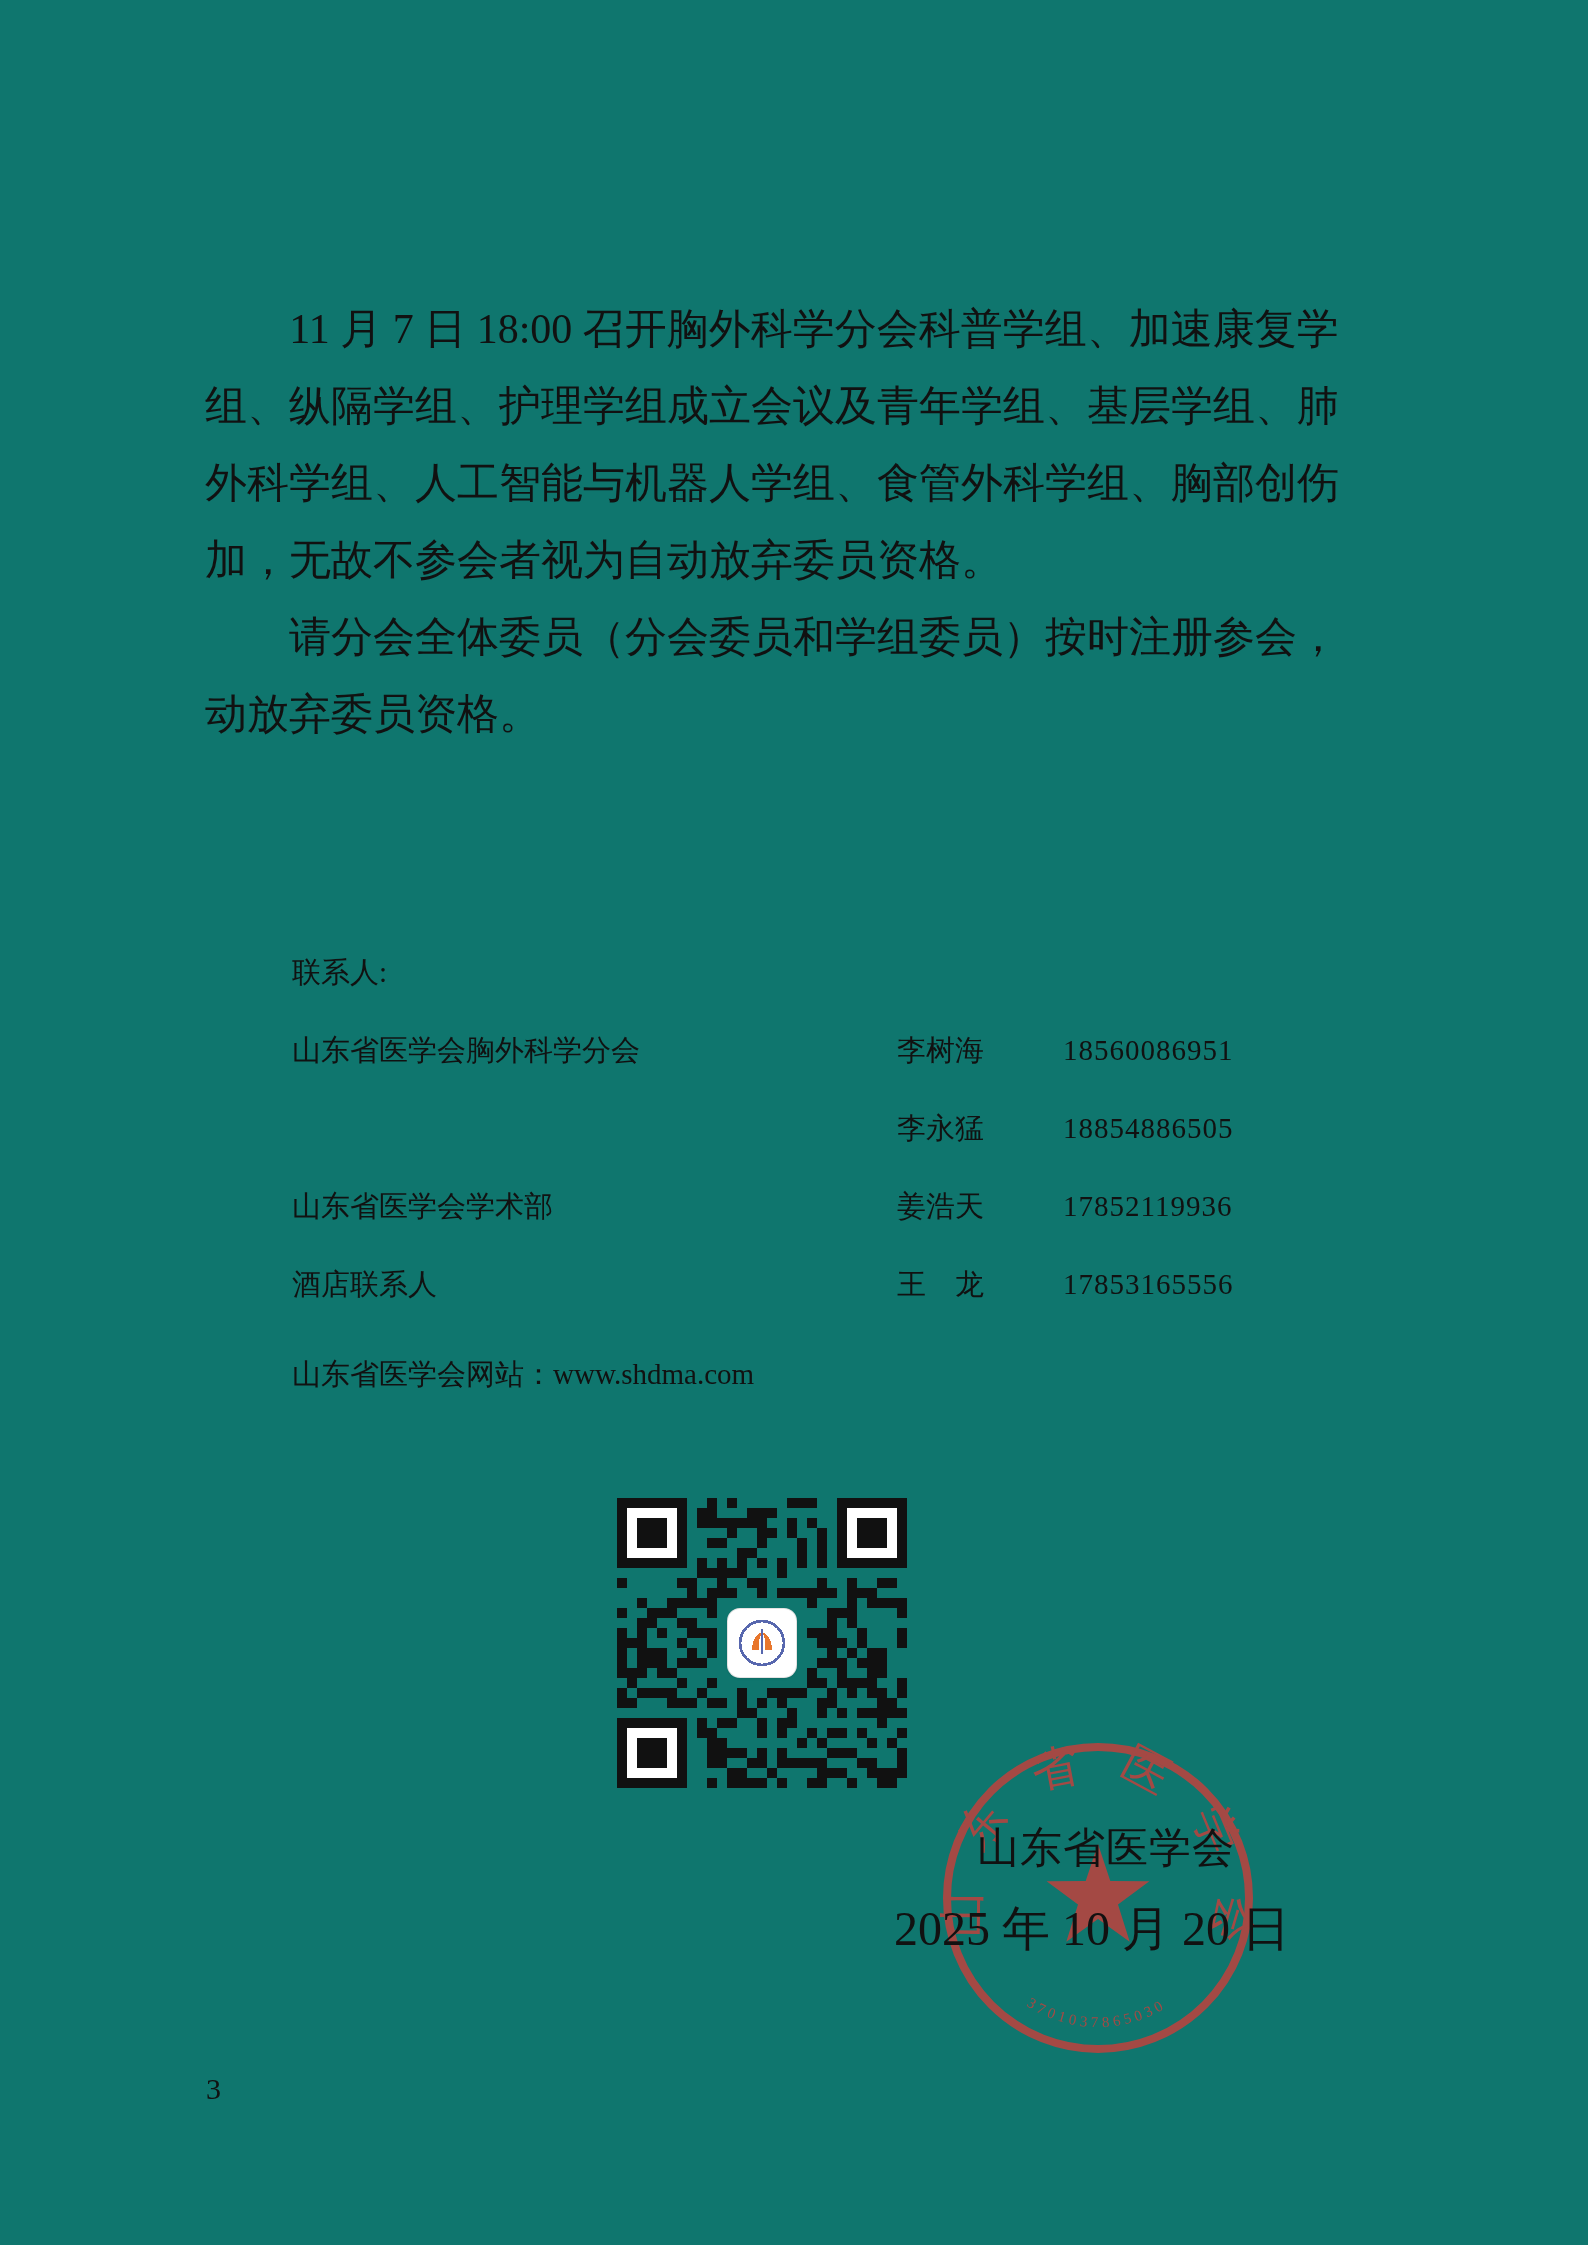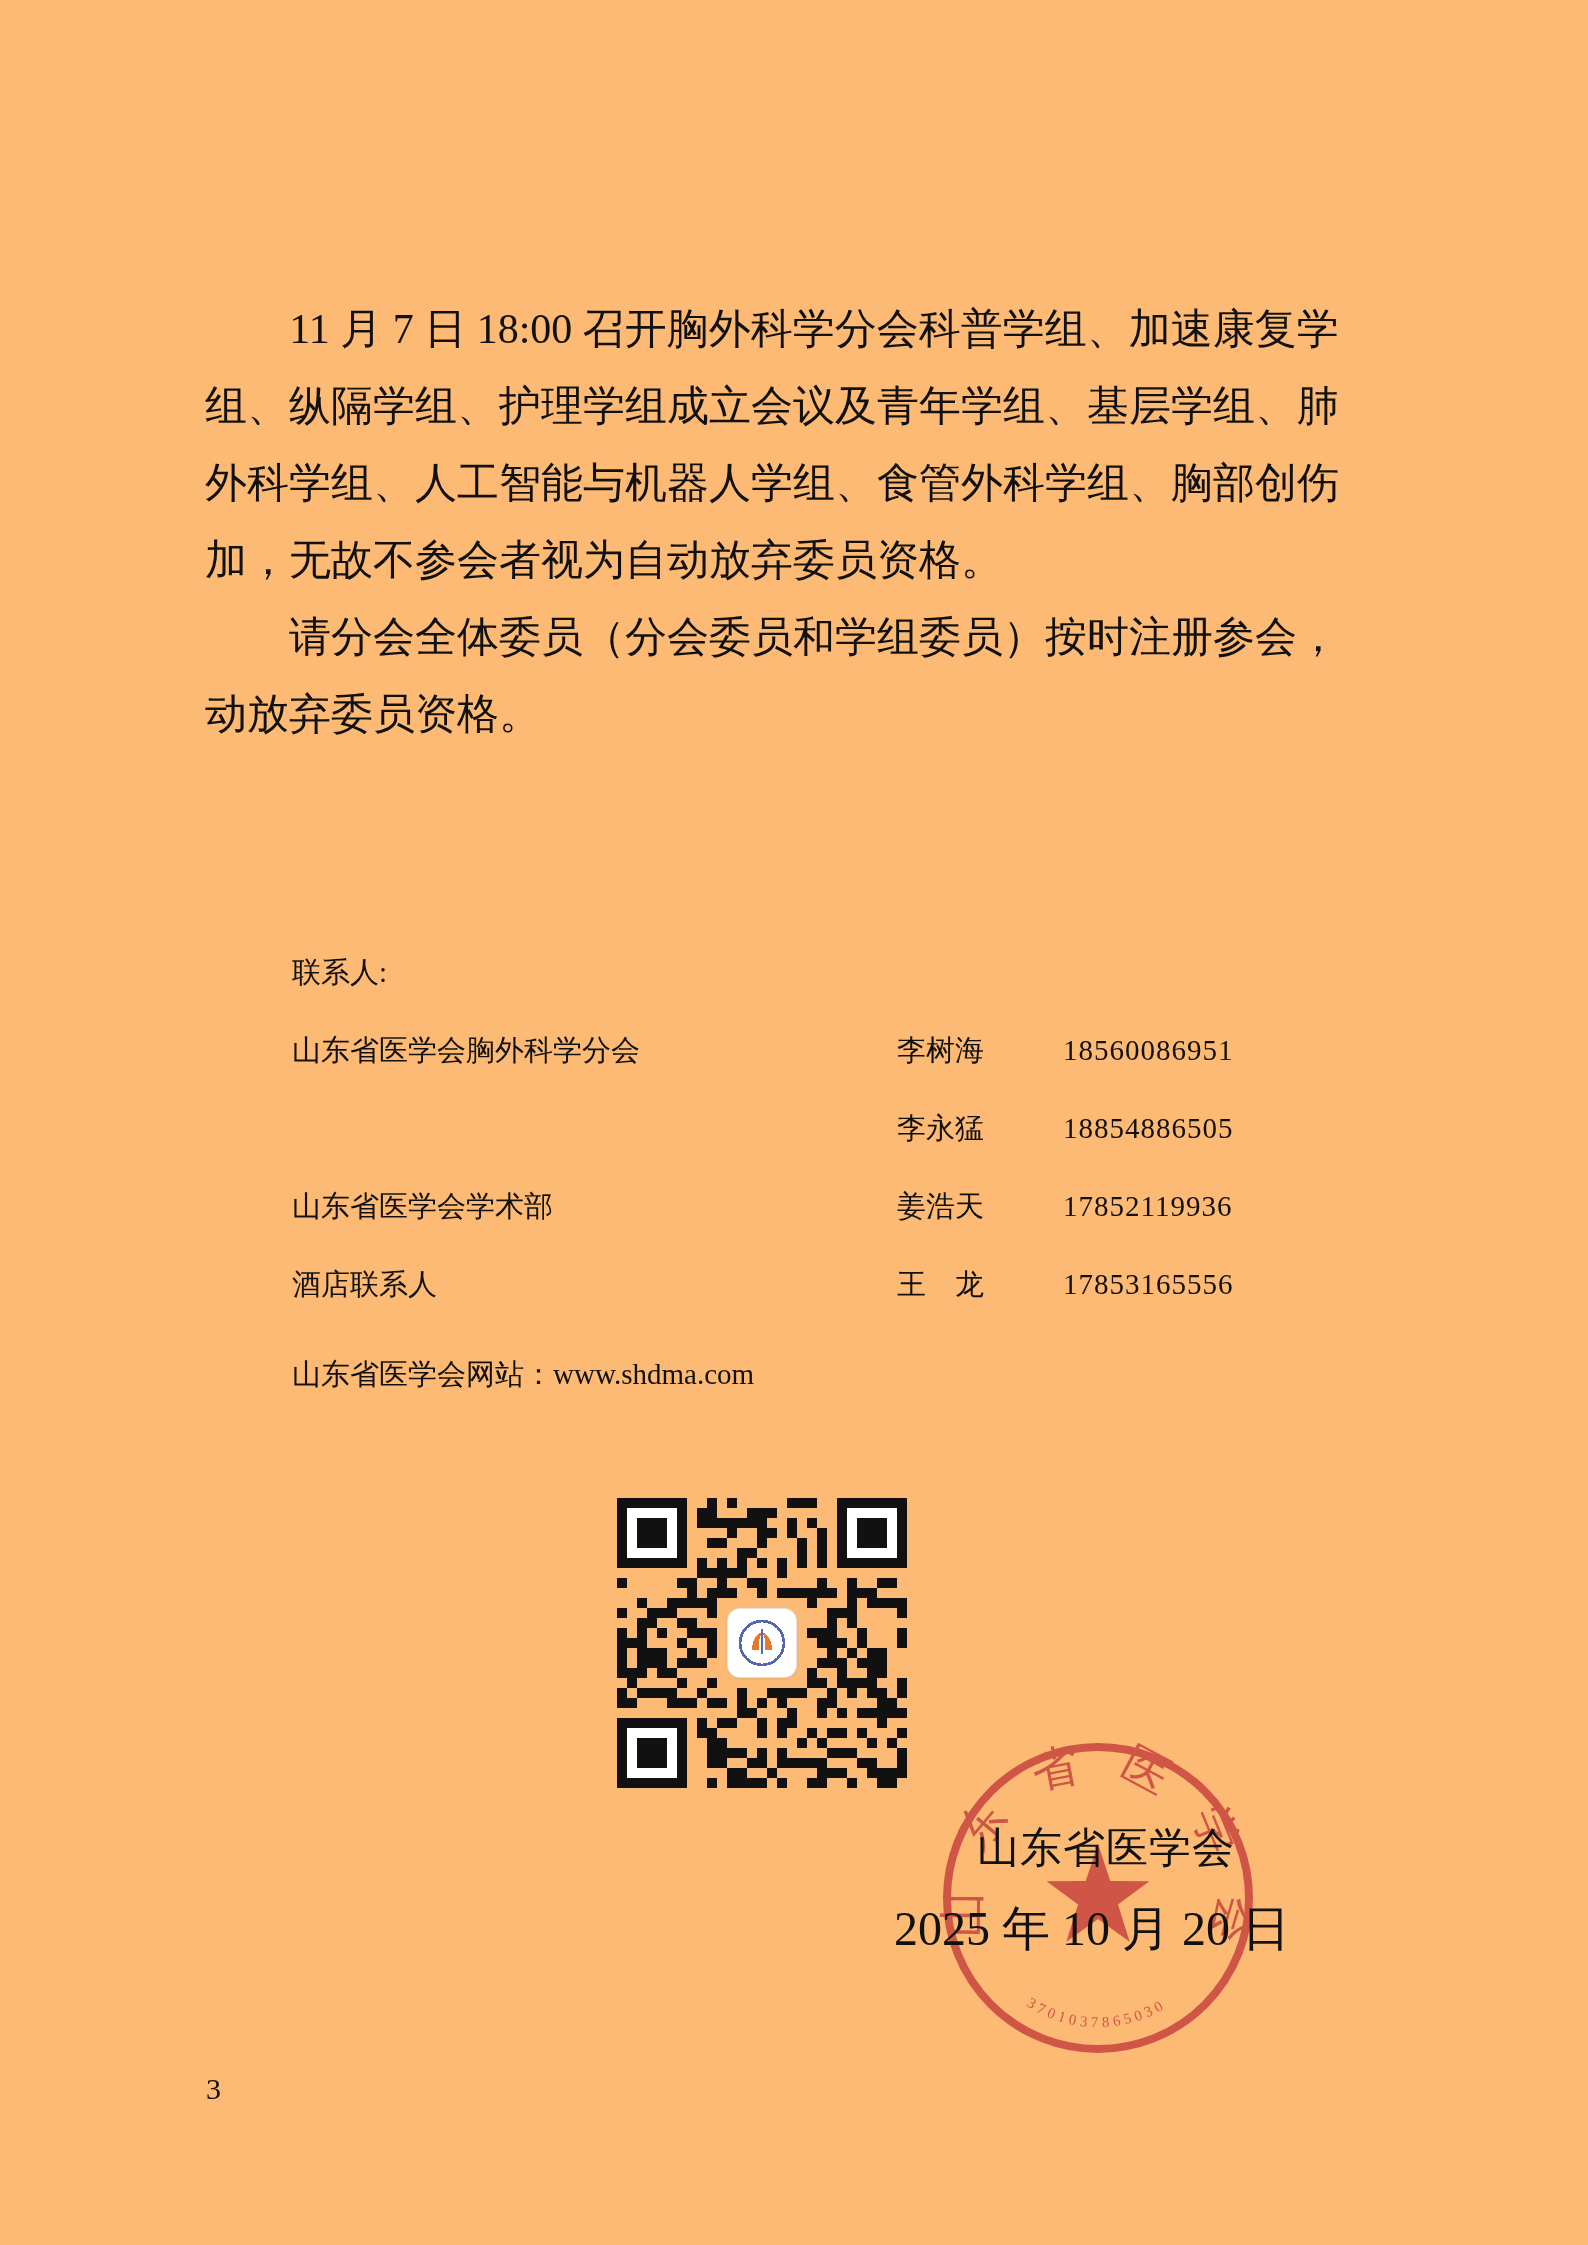--- a/index.html
+++ b/index.html
@@ -1,18 +1,18 @@
 <!DOCTYPE html>
 <html><head>
 <meta charset="utf-8">
 <style>
   html,body{margin:0;padding:0;background:#ffffff;}
   body{width:1588px;height:2245px;position:relative;
        font-family:"Liberation Serif","DejaVu Serif",serif;color:#111;}
-  .page{position:absolute;left:0;top:0;width:1588px;height:2245px;background:#fdba74;overflow:hidden;}
+  .page{position:absolute;left:0;top:0;width:1588px;height:2245px;background:#0f766e;overflow:hidden;}
 
   
   .body-text{position:absolute;left:205px;top:291px;width:1134px;font-size:42px;}
   .line{height:77px;line-height:77px;overflow:hidden;}
   .just{text-align:justify;}
   .just::after{content:"";display:inline-block;width:100%;height:0;}
   .indent{padding-left:84px;text-align:center;}
 
   
   .abs{position:absolute;font-size:29px;line-height:1.15;white-space:nowrap;}

